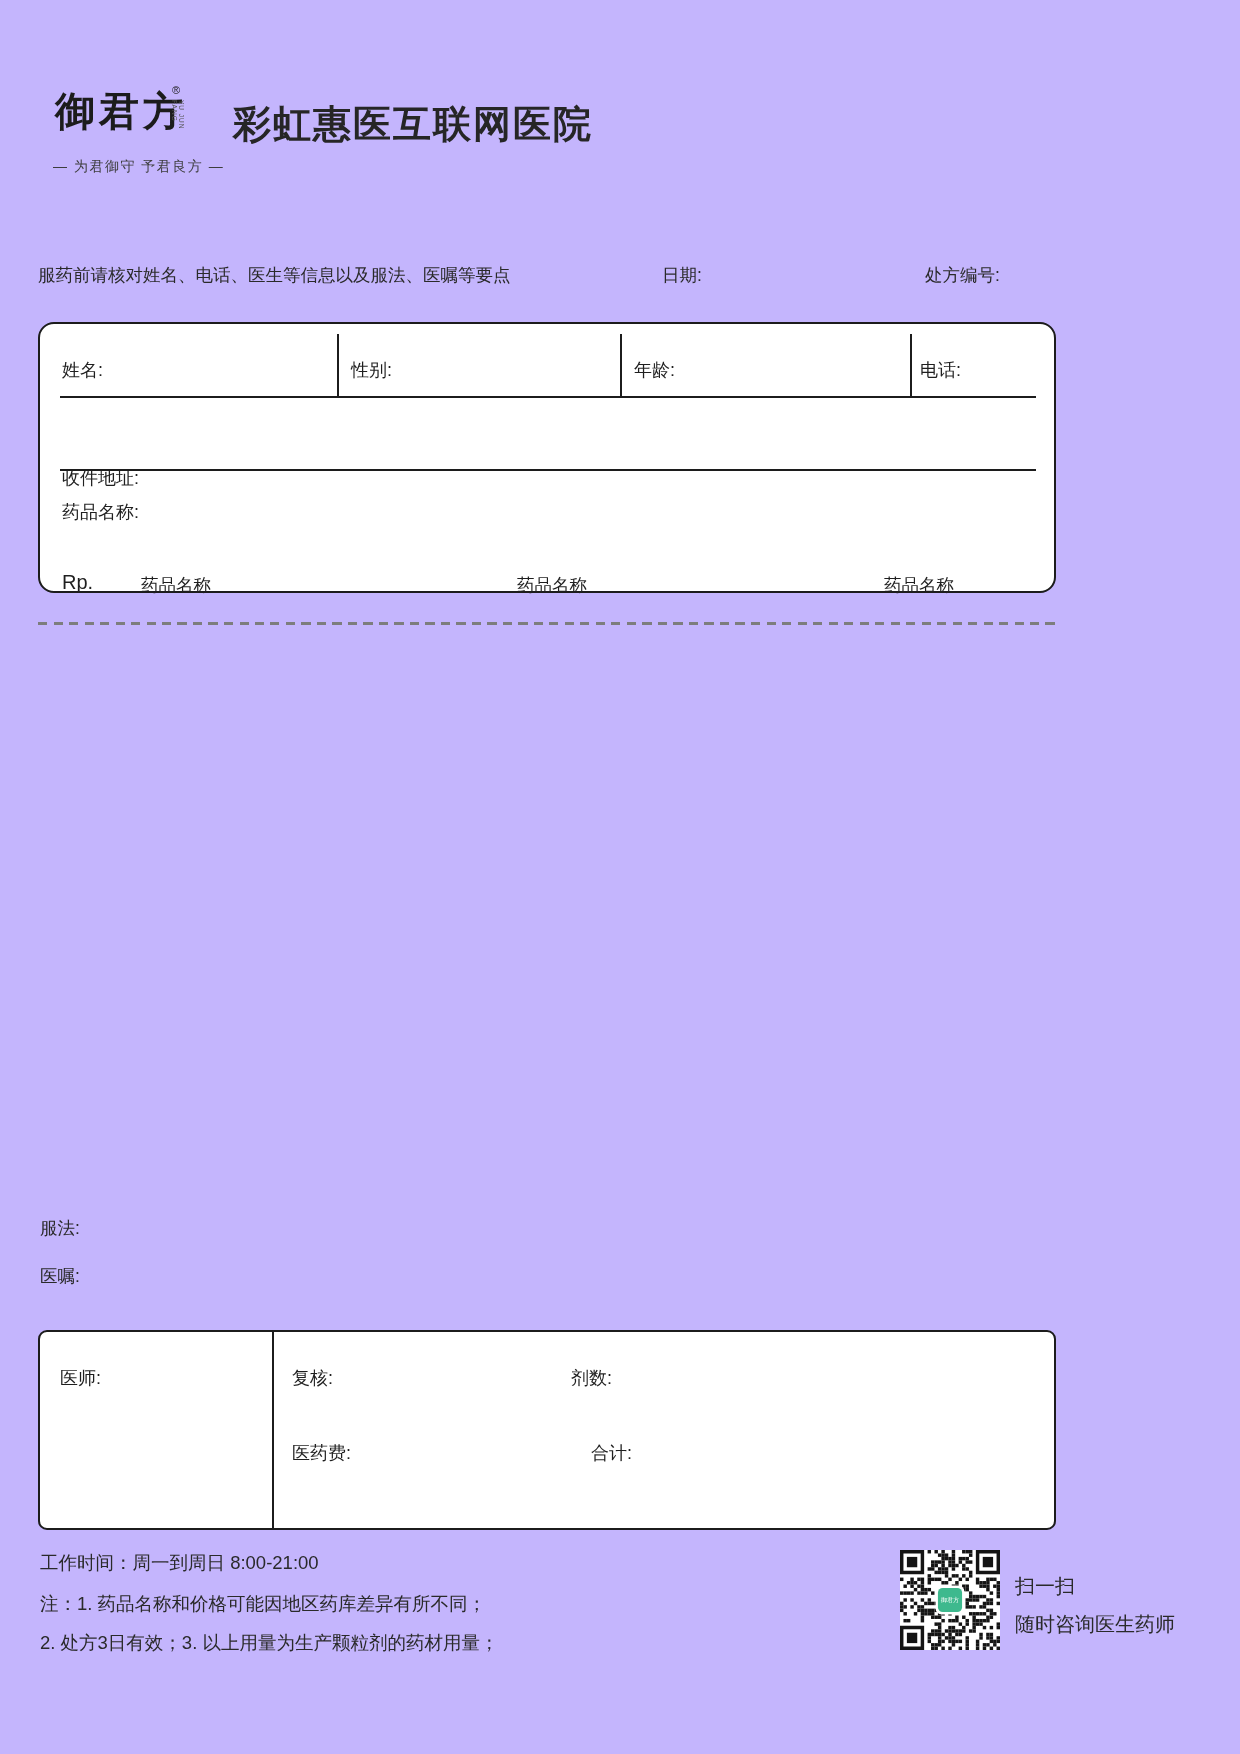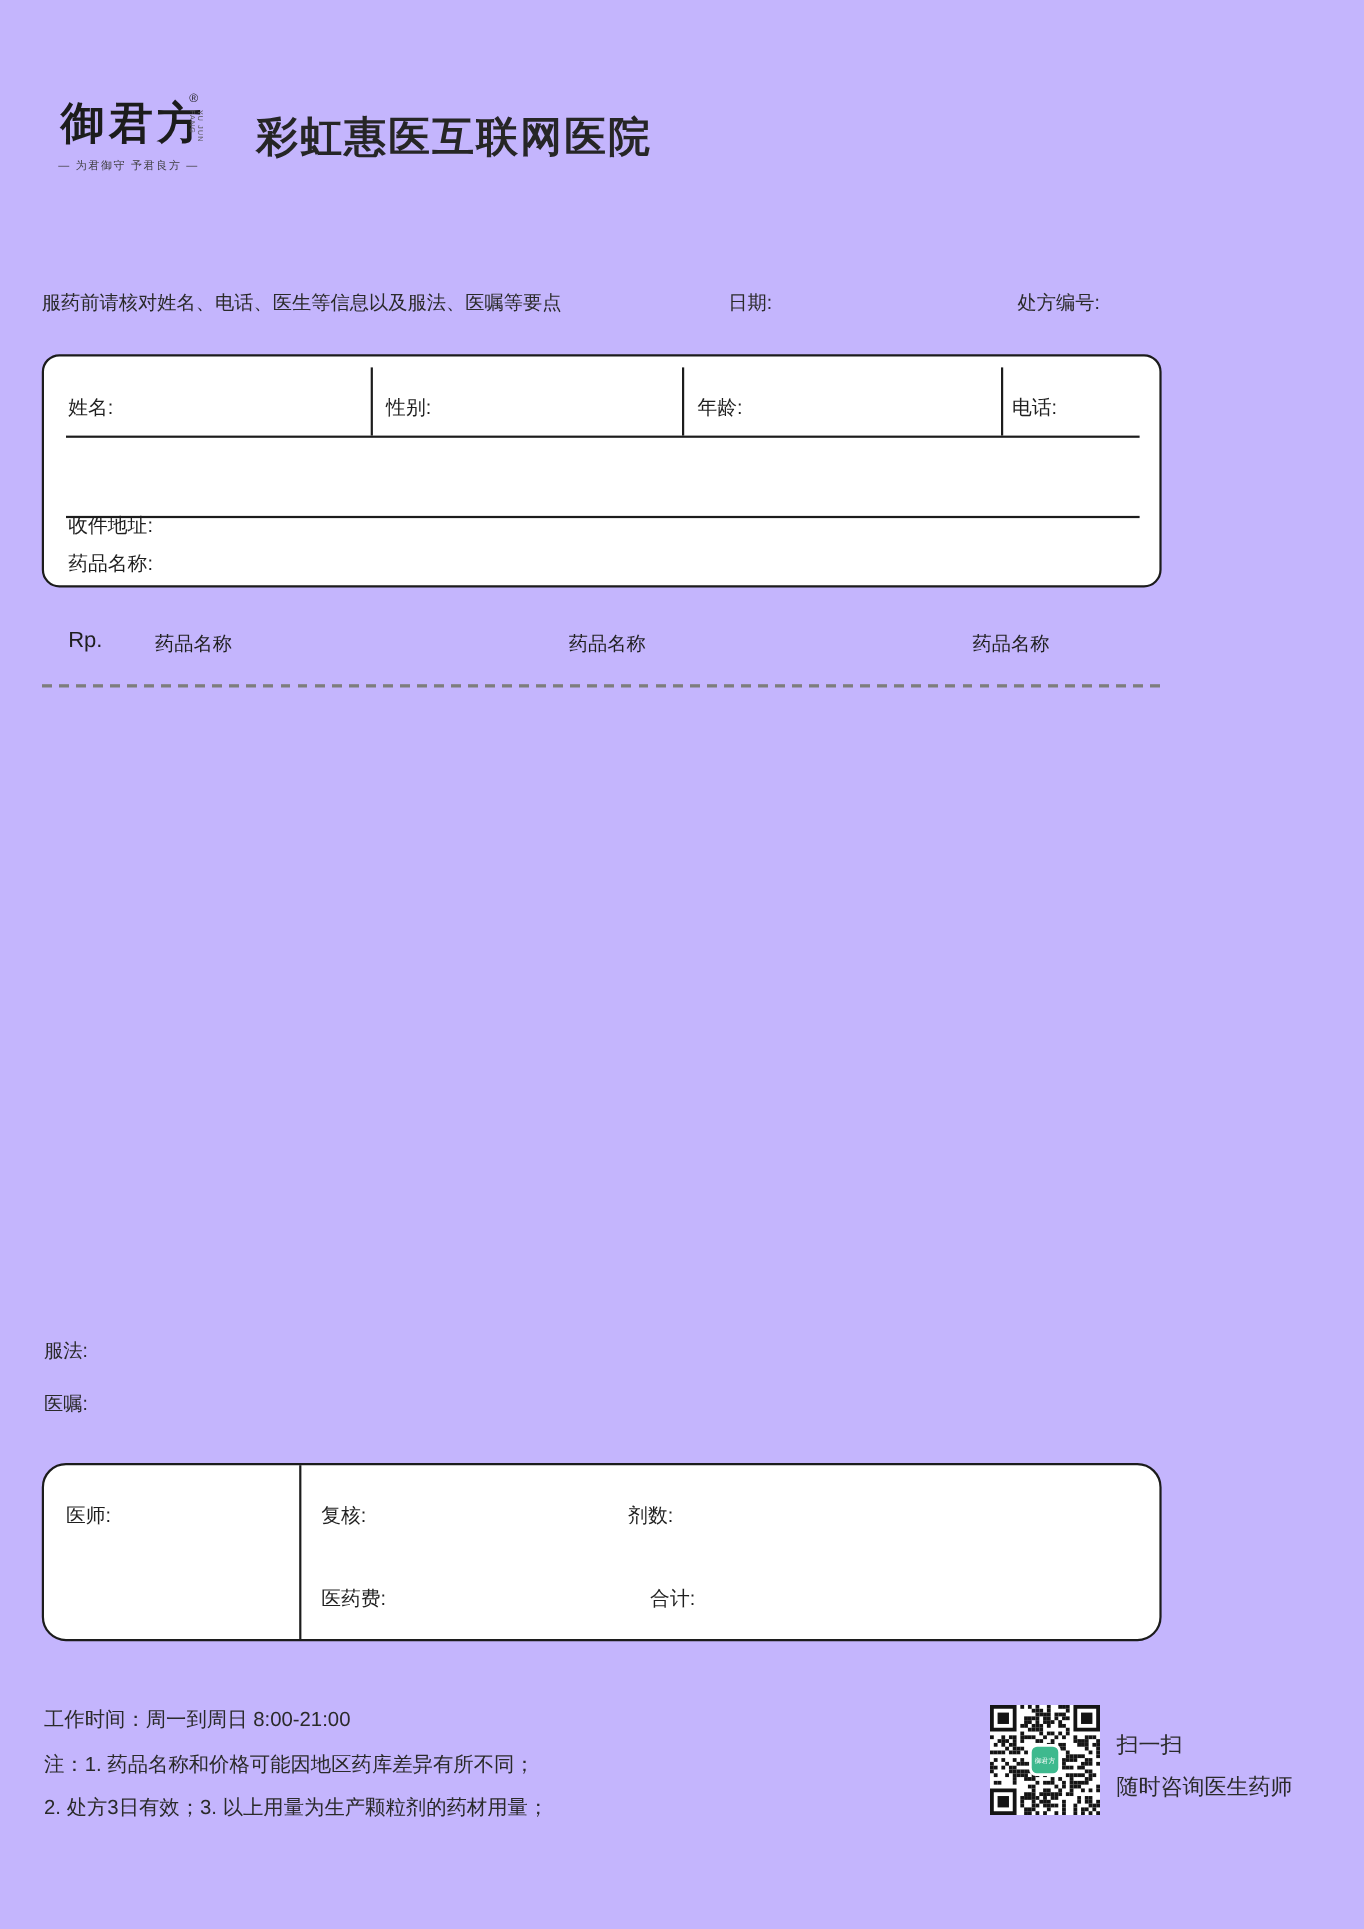--- a/index.html
+++ b/index.html
@@ -30,22 +30,22 @@
   }
   .brand-vert {
     left: 171px; top: 100px;
     writing-mode: vertical-rl;
     font-size: 6.5px;
     letter-spacing: 1px;
     color: #555;
     height: 48px;
   }
   .brand-slogan {
-    left: 53px; top: 144px;
-    font-size: 10px;
+    left: 53px; top: 158px;
+    font-size: 14px;
     letter-spacing: 1.5px;
     color: #3d3d3d;
     white-space: nowrap;
   }
   .hospital-title {
     left: 233px; top: 99px;
     font-size: 38px;
     font-weight: 800;
     letter-spacing: 2px;
     color: #262626;
@@ -53,21 +53,21 @@
   }
 
   
   .notice-text  { left: 38px;  top: 263px; font-size: 17.5px; color: #2a2a2a; }
   .date-label   { left: 662px; top: 263px; font-size: 17.5px; color: #2a2a2a; }
   .rxno-label   { left: 925px; top: 263px; font-size: 17.5px; color: #2a2a2a; }
 
   
   .patient-box {
     left: 38px; top: 322px;
-    width: 1018px; height: 212px;
+    width: 1018px; height: 271px;
     border: 2.5px solid #1c1c1c;
     border-radius: 16px;
     background: #fff;
   }
   .patient-box .label { position: absolute; font-size: 18px; color: #1f1f1f; }
   .lbl-name      { left: 22px;  top: 34px; }
   .lbl-gender    { left: 311px; top: 34px; }
   .lbl-age       { left: 594px; top: 34px; }
   .lbl-phone     { left: 880px; top: 34px; }
   .vsep { position: absolute; width: 2px; background: #1c1c1c; top: 10px; height: 62px; }
@@ -91,23 +91,23 @@
     background: repeating-linear-gradient(90deg, #7d7d7d 0 9px, transparent 9px 15.5px);
   }
 
   
   .usage-label  { left: 40px; top: 1216px; font-size: 17.5px; color: #2a2a2a; }
   .advice-label { left: 40px; top: 1264px; font-size: 17.5px; color: #2a2a2a; }
 
   
   .sign-box {
     left: 38px; top: 1330px;
-    width: 1018px; height: 162px;
+    width: 1018px; height: 200px;
     border: 2.5px solid #1c1c1c;
-    border-radius: 22px;
+    border-radius: 9px;
     background: #fff;
   }
   .sign-box .label { position: absolute; font-size: 18px; color: #1f1f1f; }
   .sign-vsep { position: absolute; left: 232px; top: 0; bottom: 0; width: 2px; background: #1c1c1c; }
   .lbl-doctor { left: 20px;  top: 34px; }
   .lbl-review { left: 252px; top: 34px; }
   .lbl-doses  { left: 531px; top: 34px; text-align: right; }
   .lbl-fee    { left: 252px; top: 109px; }
   .lbl-total  { left: 531px; top: 109px; margin-left: 20px; }
 

